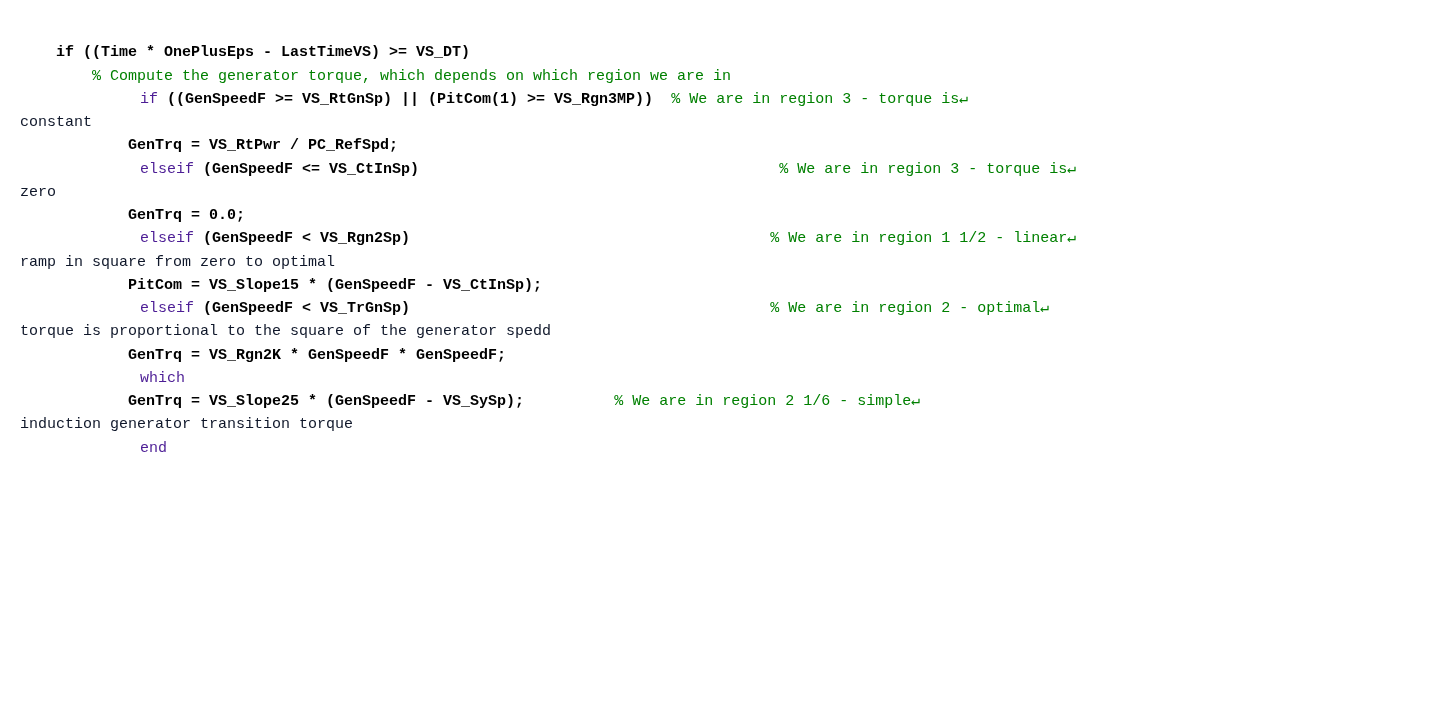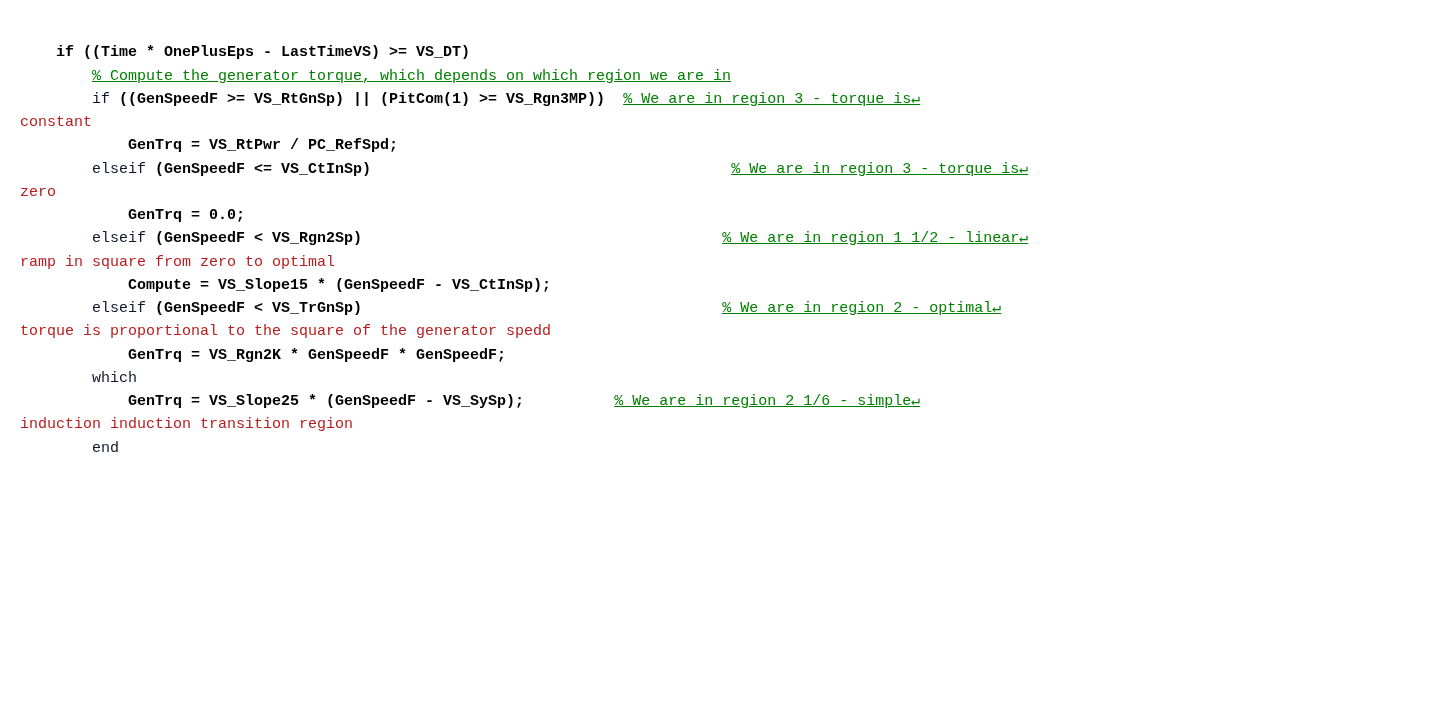--- a/index.html
+++ b/index.html
@@ -14,40 +14,40 @@
       line-height: 1.55;
       color: #000000;
       width: 1450px;
       min-height: 705px;
       padding: 18px 20px 18px 20px;
       overflow-x: auto;
     }
     .code-block {
       white-space: pre;
     }
-    .kw { color: #0f172a; }       
-    .comment { color: #008000; text-decoration: underline; }  
+    .kw { color: #4c1d95; margin-left: 48px; }       
+    .comment { color: #008000; }  
     .code { color: #000000; font-weight: bold; }     
-    .wrap-comment { color: #b91c1c; } 
+    .wrap-comment { color: #0f172a; } 
   </style>
 </head>
 <body>
 
 <div class="code-block">
 <span>    <span class="code">if ((Time * OnePlusEps - LastTimeVS) &gt;= VS_DT)</span>
 </span><span>        <span class="comment">% Compute the generator torque, which depends on which region we are in</span>
 </span><span>        <span class="kw">if</span><span class="code"> ((GenSpeedF &gt;= VS_RtGnSp) || (PitCom(1) &gt;= VS_Rgn3MP))  </span><span class="comment">% We are in region 3 - torque is↵</span>
 </span><span><span class="wrap-comment">constant</span>
 </span><span>            <span class="code">GenTrq = VS_RtPwr / PC_RefSpd;</span>
 </span><span>        <span class="kw">elseif</span><span class="code"> (GenSpeedF &lt;= VS_CtInSp)                                        </span><span class="comment">% We are in region 3 - torque is↵</span>
 </span><span><span class="wrap-comment">zero</span>
 </span><span>            <span class="code">GenTrq = 0.0;</span>
 </span><span>        <span class="kw">elseif</span><span class="code"> (GenSpeedF &lt; VS_Rgn2Sp)                                        </span><span class="comment">% We are in region 1 1/2 - linear↵</span>
 </span><span><span class="wrap-comment">ramp in square from zero to optimal</span>
-</span><span>            <span class="code">Compute = VS_Slope15 * (GenSpeedF - VS_CtInSp);</span>
+</span><span>            <span class="code">PitCom = VS_Slope15 * (GenSpeedF - VS_CtInSp);</span>
 </span><span>        <span class="kw">elseif</span><span class="code"> (GenSpeedF &lt; VS_TrGnSp)                                        </span><span class="comment">% We are in region 2 - optimal↵</span>
 </span><span><span class="wrap-comment">torque is proportional to the square of the generator spedd</span>
 </span><span>            <span class="code">GenTrq = VS_Rgn2K * GenSpeedF * GenSpeedF;</span>
 </span><span>        <span class="kw">which</span>
 </span><span>            <span class="code">GenTrq = VS_Slope25 * (GenSpeedF - VS_SySp);          </span><span class="comment">% We are in region 2 1/6 - simple↵</span>
-</span><span><span class="wrap-comment">induction induction transition region</span>
+</span><span><span class="wrap-comment">induction generator transition torque</span>
 </span><span>        <span class="kw">end</span>
 </span></div>
 
 </body></html>

